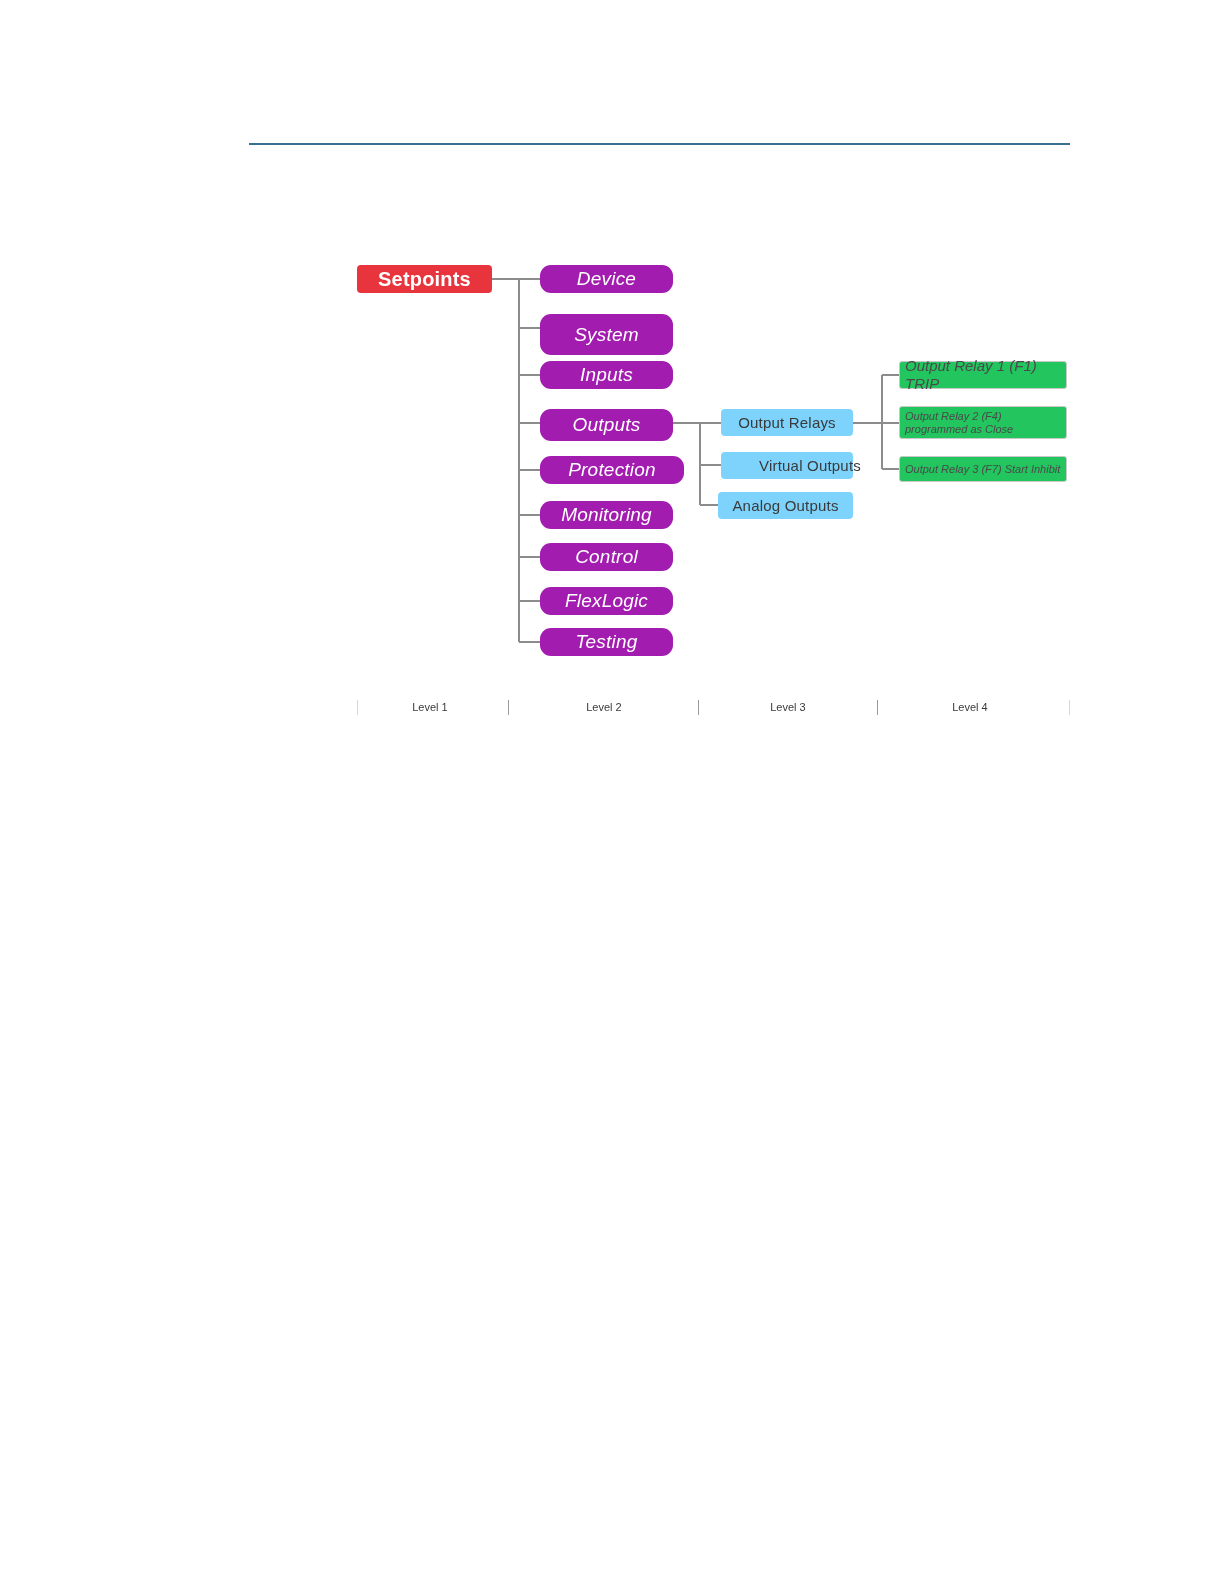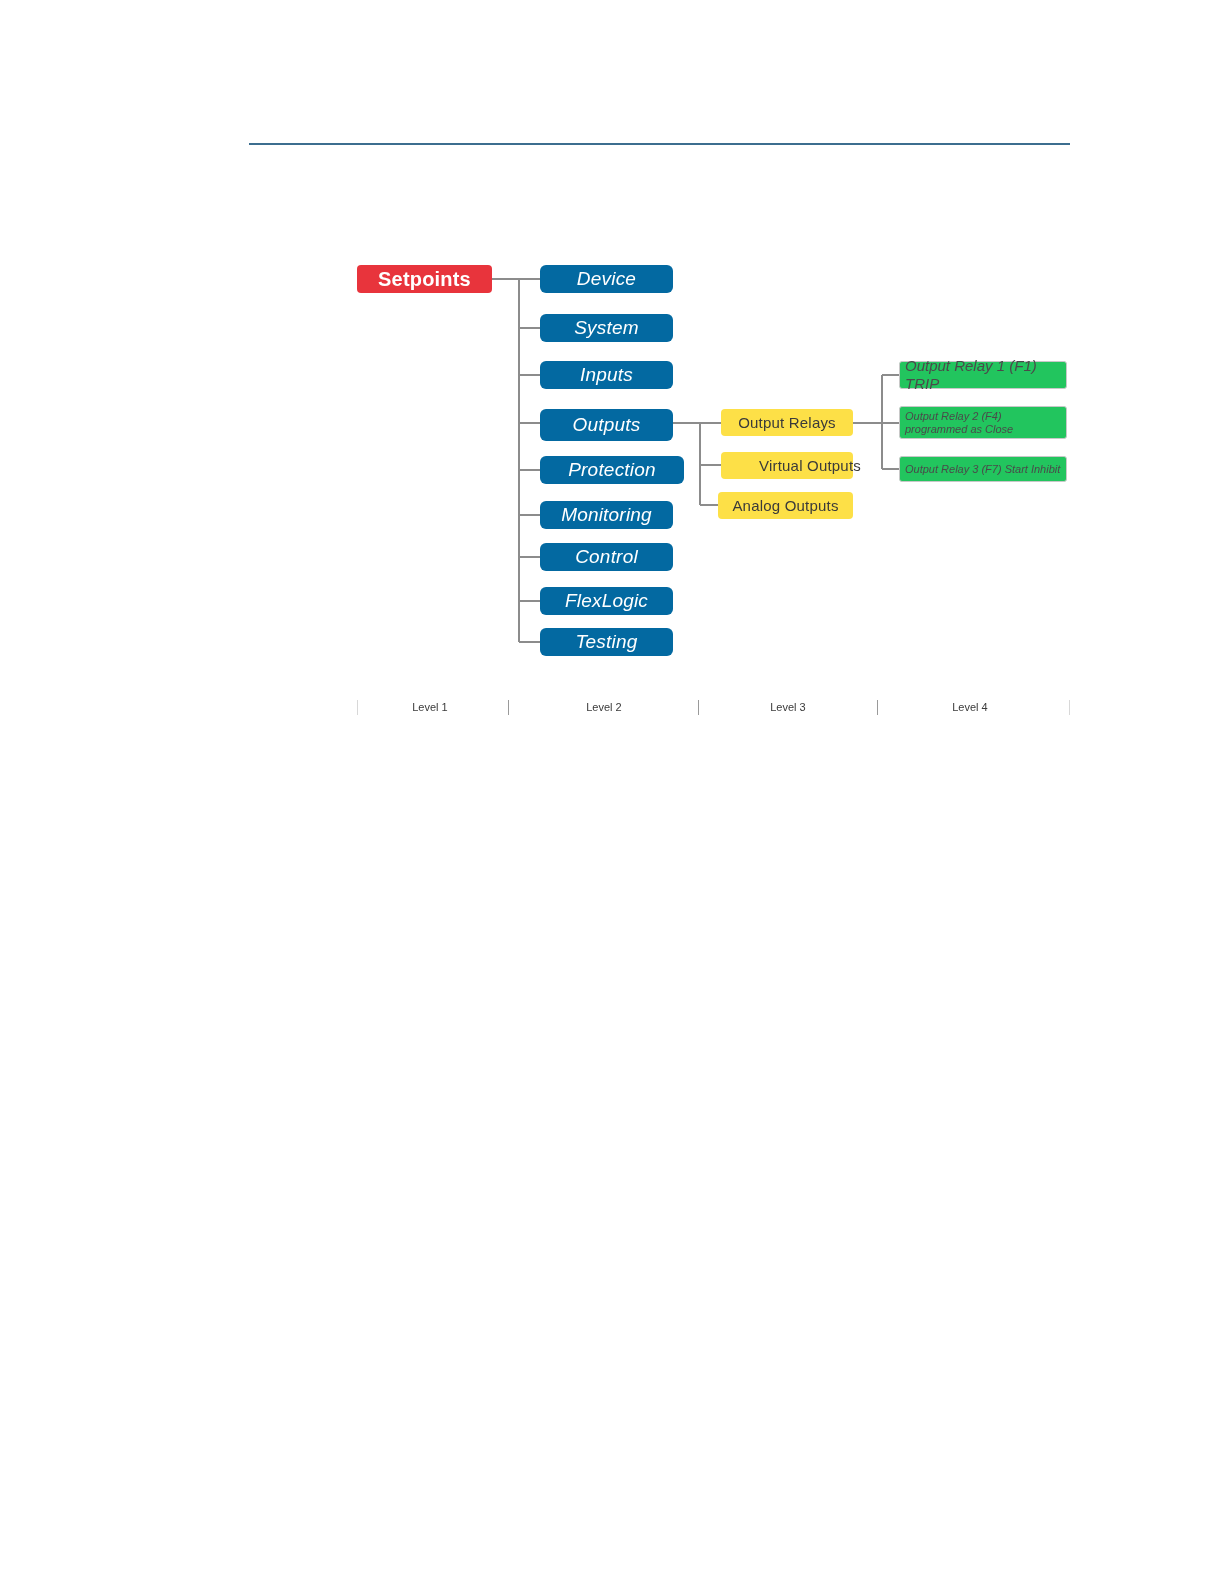--- a/index.html
+++ b/index.html
@@ -57,30 +57,30 @@
   .node-root {
     background: #e8343c;
     color: #ffffff;
     border-radius: 4px;
     font-size: 20px;
     font-weight: bold;
     letter-spacing: 0.2px;
   }
 
   .node-l2 {
-    background: #0369a1;
+    background: #a21caf;
     color: #ffffff;
-    border-radius: 6px;
+    border-radius: 11px;
     font-size: 19px;
     font-style: italic;
     letter-spacing: 0.2px;
   }
 
   .node-l3 {
-    background: #fde047;
+    background: #7dd3fc;
     color: #3a3a3a;
     border-radius: 4px;
     font-size: 15px;
     letter-spacing: 0.2px;
   }
 
   .node-l4 {
     background: #22c55e;
     color: #4a4a4a;
     border: 1px solid #c8c8c8;
@@ -154,21 +154,21 @@
       <path d="M882,375 L899,375"></path>
       <path d="M882,423 L899,423"></path>
       <path d="M882,469 L899,469"></path>
     </g>
   </svg>
 
   <div class="node node-root" style="left:357px; top:265px; width:135px; height:28px;">Setpoints</div>
 
   <div class="node node-l2" style="left:540px; top:265px; width:133px; height:28px;">Device</div>
 
-  <div class="node node-l2" style="left:540px; top:314px; width:133px; height:28px;">System</div>
+  <div class="node node-l2" style="left:540px; top:314px; width:133px; height:41px;">System</div>
 
   <div class="node node-l2" style="left:540px; top:361px; width:133px; height:28px;">Inputs</div>
 
   <div class="node node-l2" style="left:540px; top:409px; width:133px; height:32px;">Outputs</div>
 
   <div class="node node-l2" style="left:540px; top:456px; width:144px; height:28px;">Protection</div>
 
   <div class="node node-l2" style="left:540px; top:501px; width:133px; height:28px;">Monitoring</div>
 
   <div class="node node-l2" style="left:540px; top:543px; width:133px; height:28px;">Control</div>

